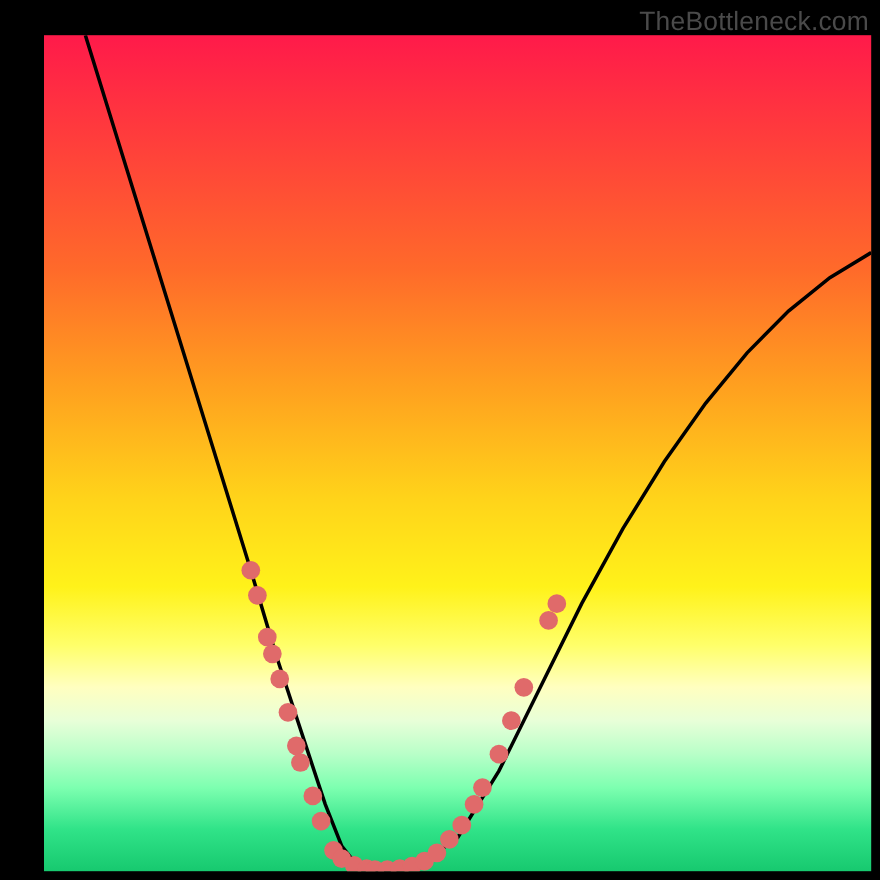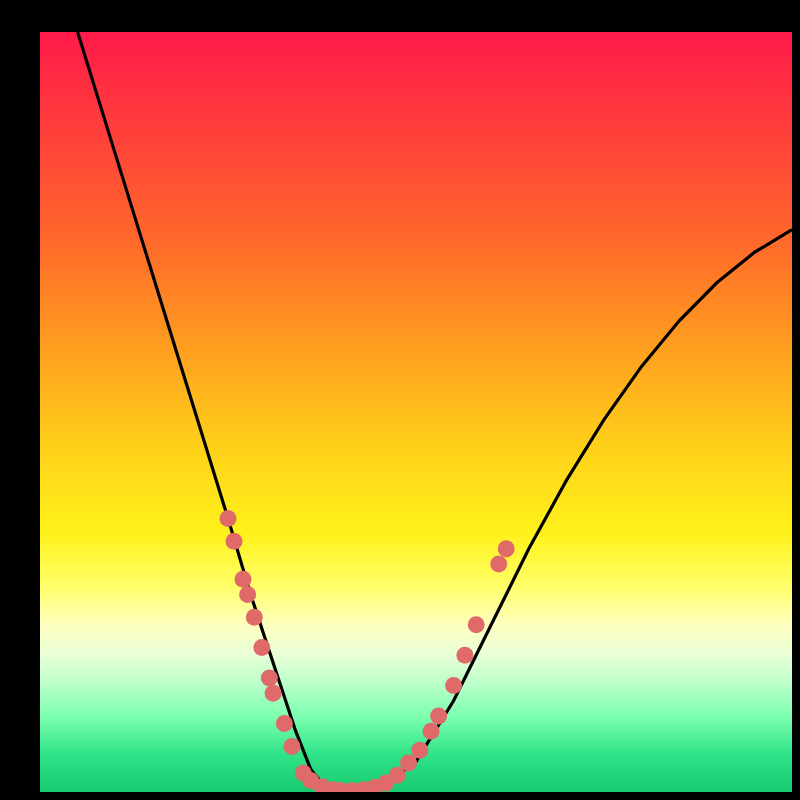--- a/index.html
+++ b/index.html
@@ -90,13 +90,14 @@
           <circle cx="391.0" cy="699.2" r="8.5" fill="#e06a6a"></circle>
           <circle cx="398.6" cy="684.0" r="8.5" fill="#e06a6a"></circle>
           <circle cx="413.6" cy="653.6" r="8.5" fill="#e06a6a"></circle>
           <circle cx="424.9" cy="623.2" r="8.5" fill="#e06a6a"></circle>
           <circle cx="436.2" cy="592.8" r="8.5" fill="#e06a6a"></circle>
           <circle cx="458.7" cy="532.0" r="8.5" fill="#e06a6a"></circle>
           <circle cx="466.2" cy="516.8" r="8.5" fill="#e06a6a"></circle>
         </g>
     </svg>
   </div>
+  <div class="watermark">TheBottleneck.com</div>
 </div>
 
 </body></html>

